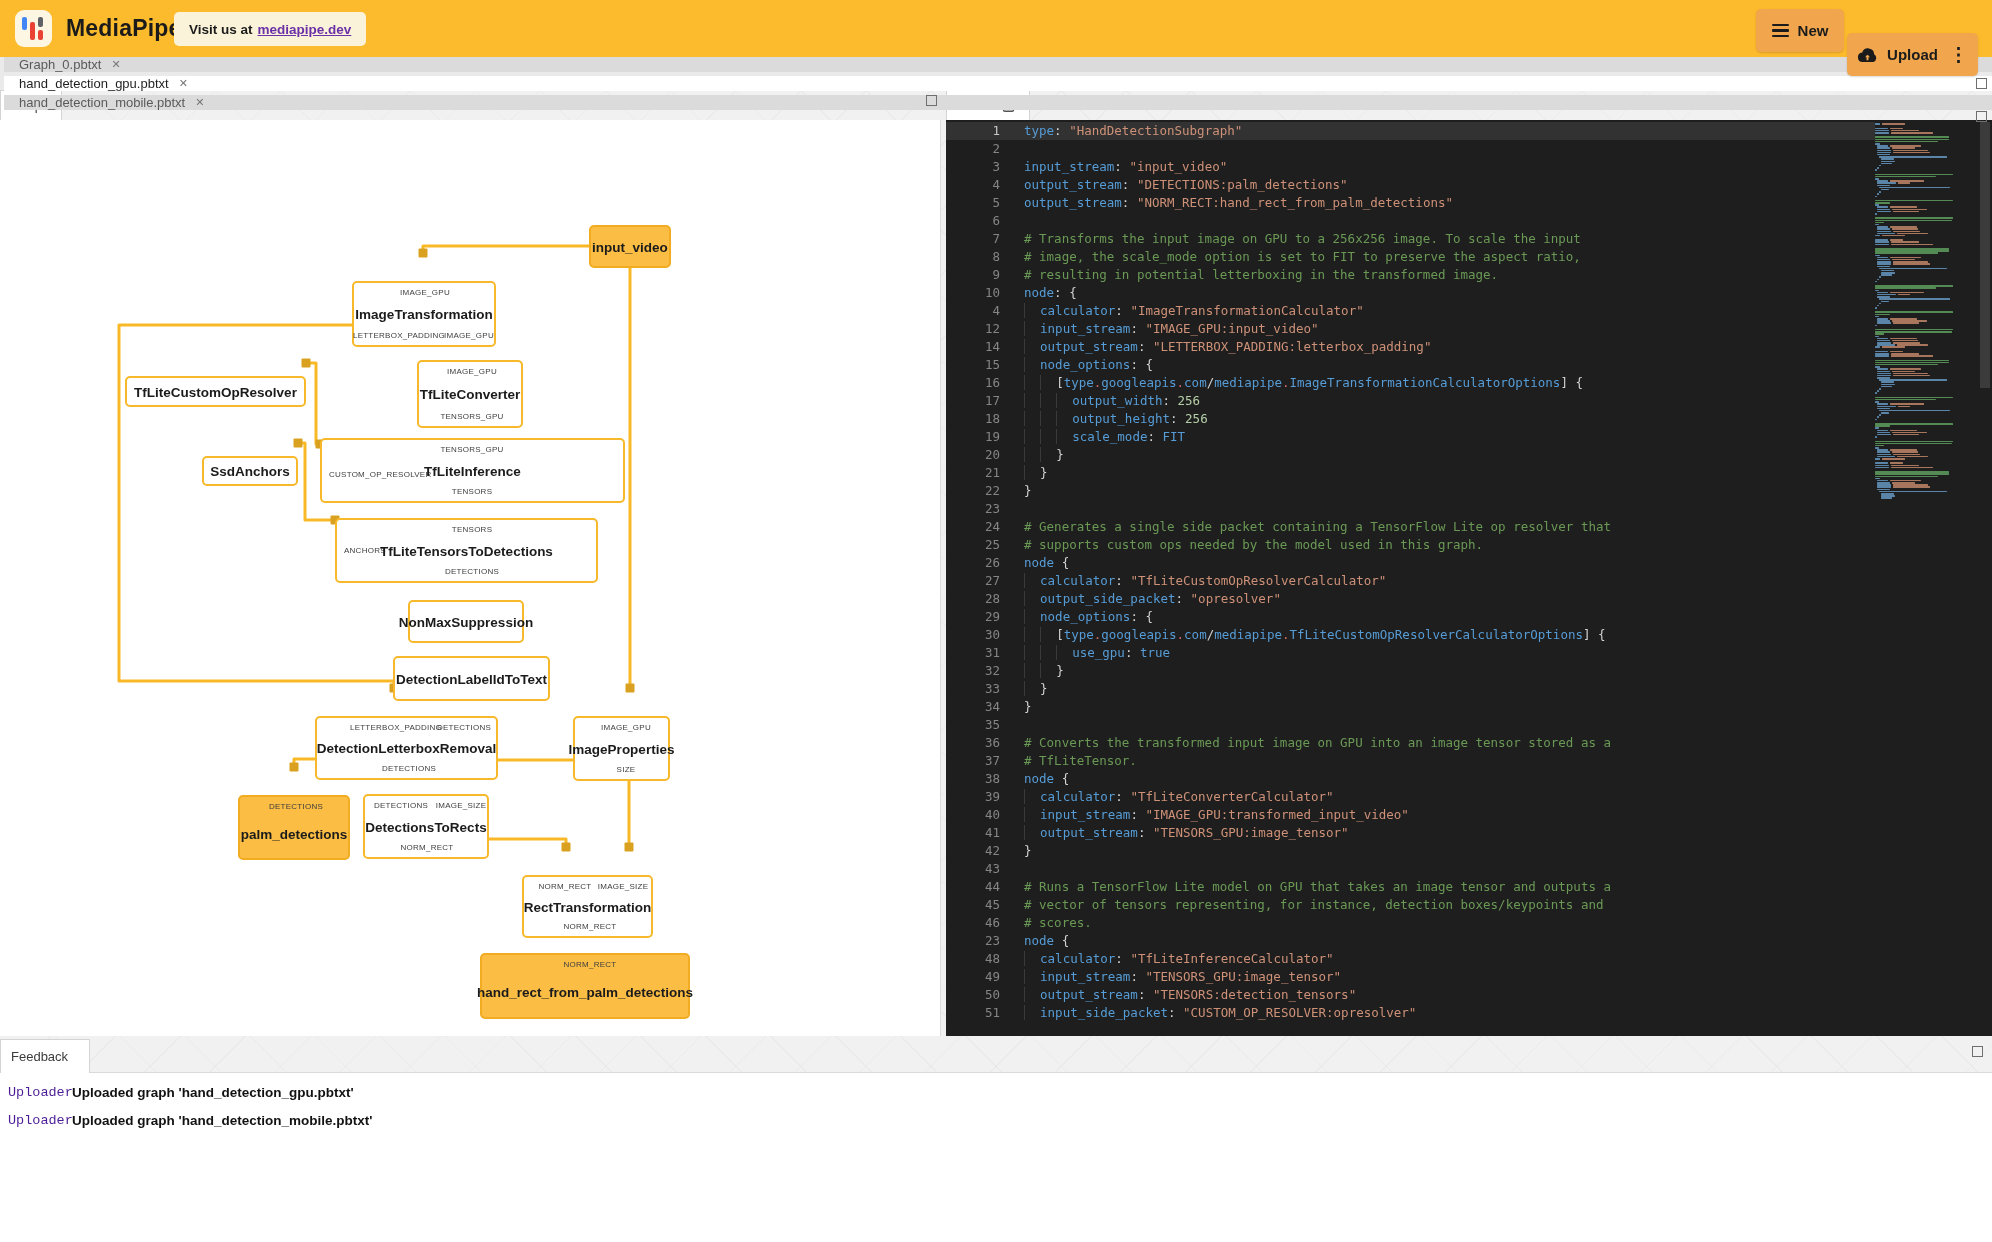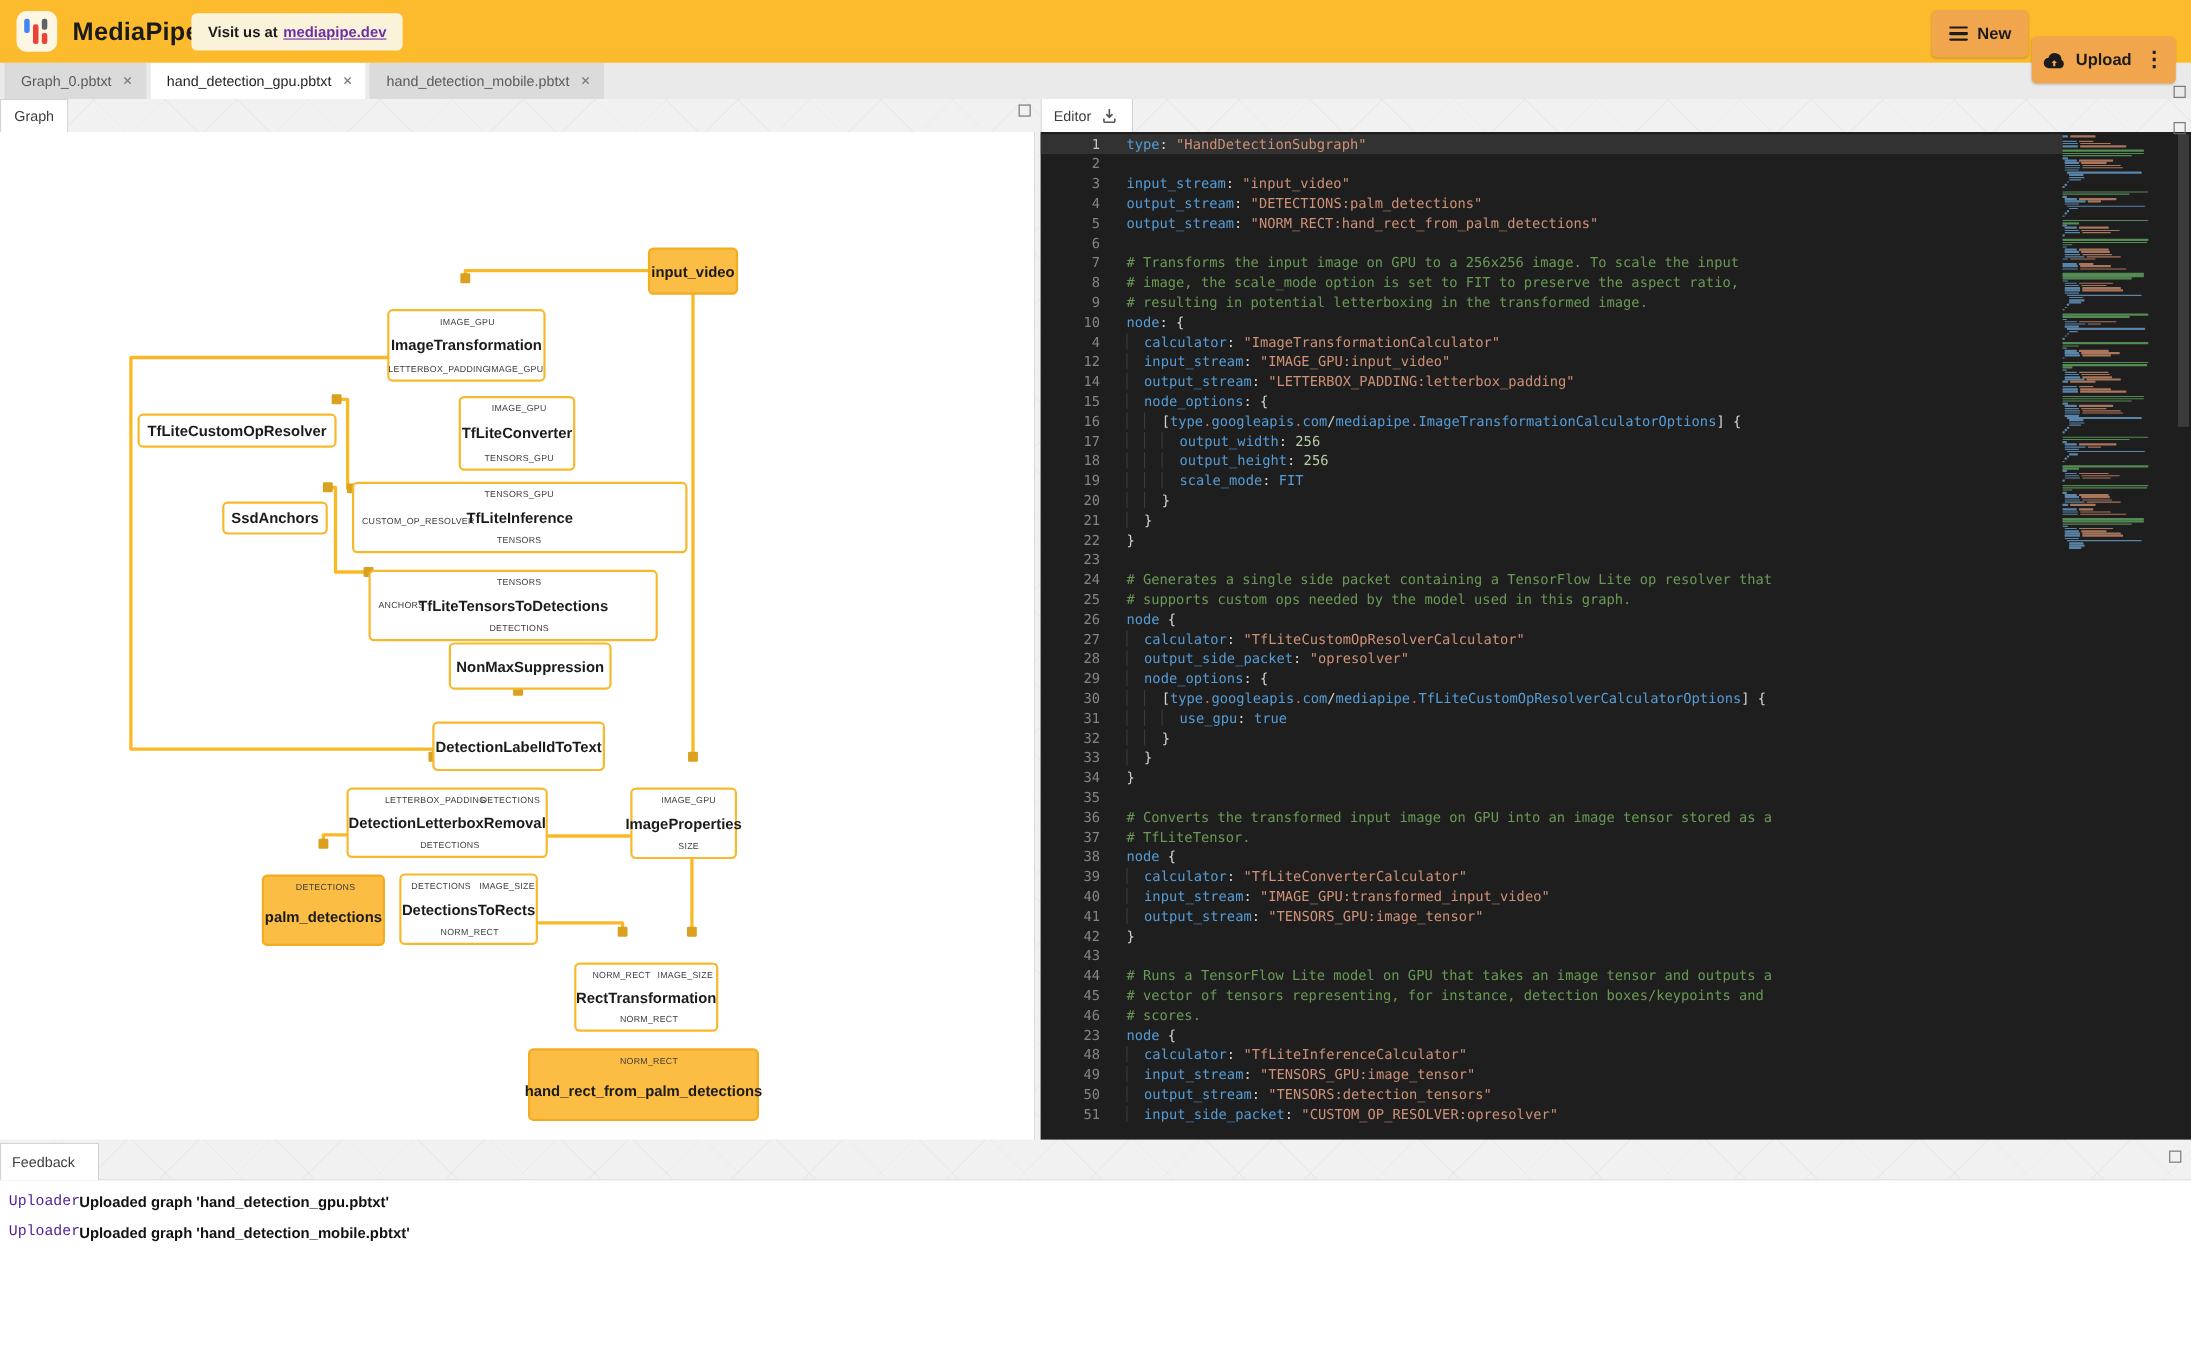--- a/index.html
+++ b/index.html
@@ -29,21 +29,21 @@
           font-family:"Liberation Sans",sans-serif; font-size:15px; font-weight:bold; color:#1b1b1b; cursor:pointer;
           box-shadow:0 1px 2px rgba(0,0,0,.15); }
   .btn-new { right:148px; width:88px; }
   .btn-upload { right:14px; width:131px;margin-top:24px; }
   .menu-icon { display:inline-block; width:17px; }
   .menu-icon span { display:block; height:2.5px; background:#1b1b1b; margin:3px 0; border-radius:1px; }
   .dots { font-size:19px; font-weight:bold; letter-spacing:0; line-height:1; margin-left:2px; }
 
   
   .file-tab-bar { position:absolute; left:0; top:57px; width:1992px; height:33px; background:#EAEAEA;
-                  display:flex; align-items:stretch; gap:4px; padding-left:4px; z-index:25; }
+                  display:flex; align-items:stretch; gap:4px; padding-left:4px; z-index:25;flex-direction:column; }
   .ftab { display:flex; align-items:center; gap:10px; padding:0 12px 0 15px; background:#DBDBDB;
           font-size:13px; color:#5a5a5a; cursor:pointer; white-space:nowrap; }
   .ftab.active { background:#FFFFFF; color:#1f1f1f; }
   .ftab-close { font-size:11px; color:#777; cursor:pointer; }
 
   
   .pane-tab { position:absolute; background:#fff; border:1px solid #D4D4D4; border-bottom:none;
               display:flex; align-items:center; font-size:13px; color:#3c3c3c; z-index:20; }
   .graph-tab { left:0; top:90px; width:62px; height:30px; padding-left:12px; }
   .editor-tab { left:946px; top:89px; width:84px; height:31px; padding-left:11px; gap:8px; }
@@ -223,21 +223,21 @@
       <span class="plabel" style="left:150px;bottom:5px">TENSORS</span>
       <span class="plabel-left" style="top:34px">CUSTOM_OP_RESOLVER</span>
       <span class="gtitle" style="top:50%">TfLiteInference</span>
     </div>
     <div class="gnode" style="left: 335px; top: 370px; width: 263px; height: 65px;">
       <span class="plabel" style="left:135px;top:5px">TENSORS</span>
       <span class="plabel" style="left:135px;bottom:5px">DETECTIONS</span>
       <span class="plabel-left" style="top:30px">ANCHORS</span>
       <span class="gtitle" style="top:50%">TfLiteTensorsToDetections</span>
     </div>
-    <div class="gnode" style="left: 408px; top: 436px; width: 148px; height: 43px; text-decoration: underline;">
+    <div class="gnode" style="left: 408px; top: 452px; width: 116px; height: 43px; text-decoration: underline;">
       <span class="gtitle" style="top:50%">NonMaxSuppression</span>
     </div>
     <div class="gnode" style="left: 393px; top: 508px; width: 157px; height: 45px;">
       <span class="gtitle" style="top:50%">DetectionLabelIdToText</span>
     </div>
     <div class="gnode" style="left: 315px; top: 568px; width: 183px; height: 64px;">
       <span class="plabel" style="left:79px;top:5px">LETTERBOX_PADDING</span>
       <span class="plabel" style="left:147px;top:5px">DETECTIONS</span>
       <span class="plabel" style="left:92px;bottom:5px">DETECTIONS</span>
       <span class="gtitle" style="top:50%">DetectionLetterboxRemoval</span>

